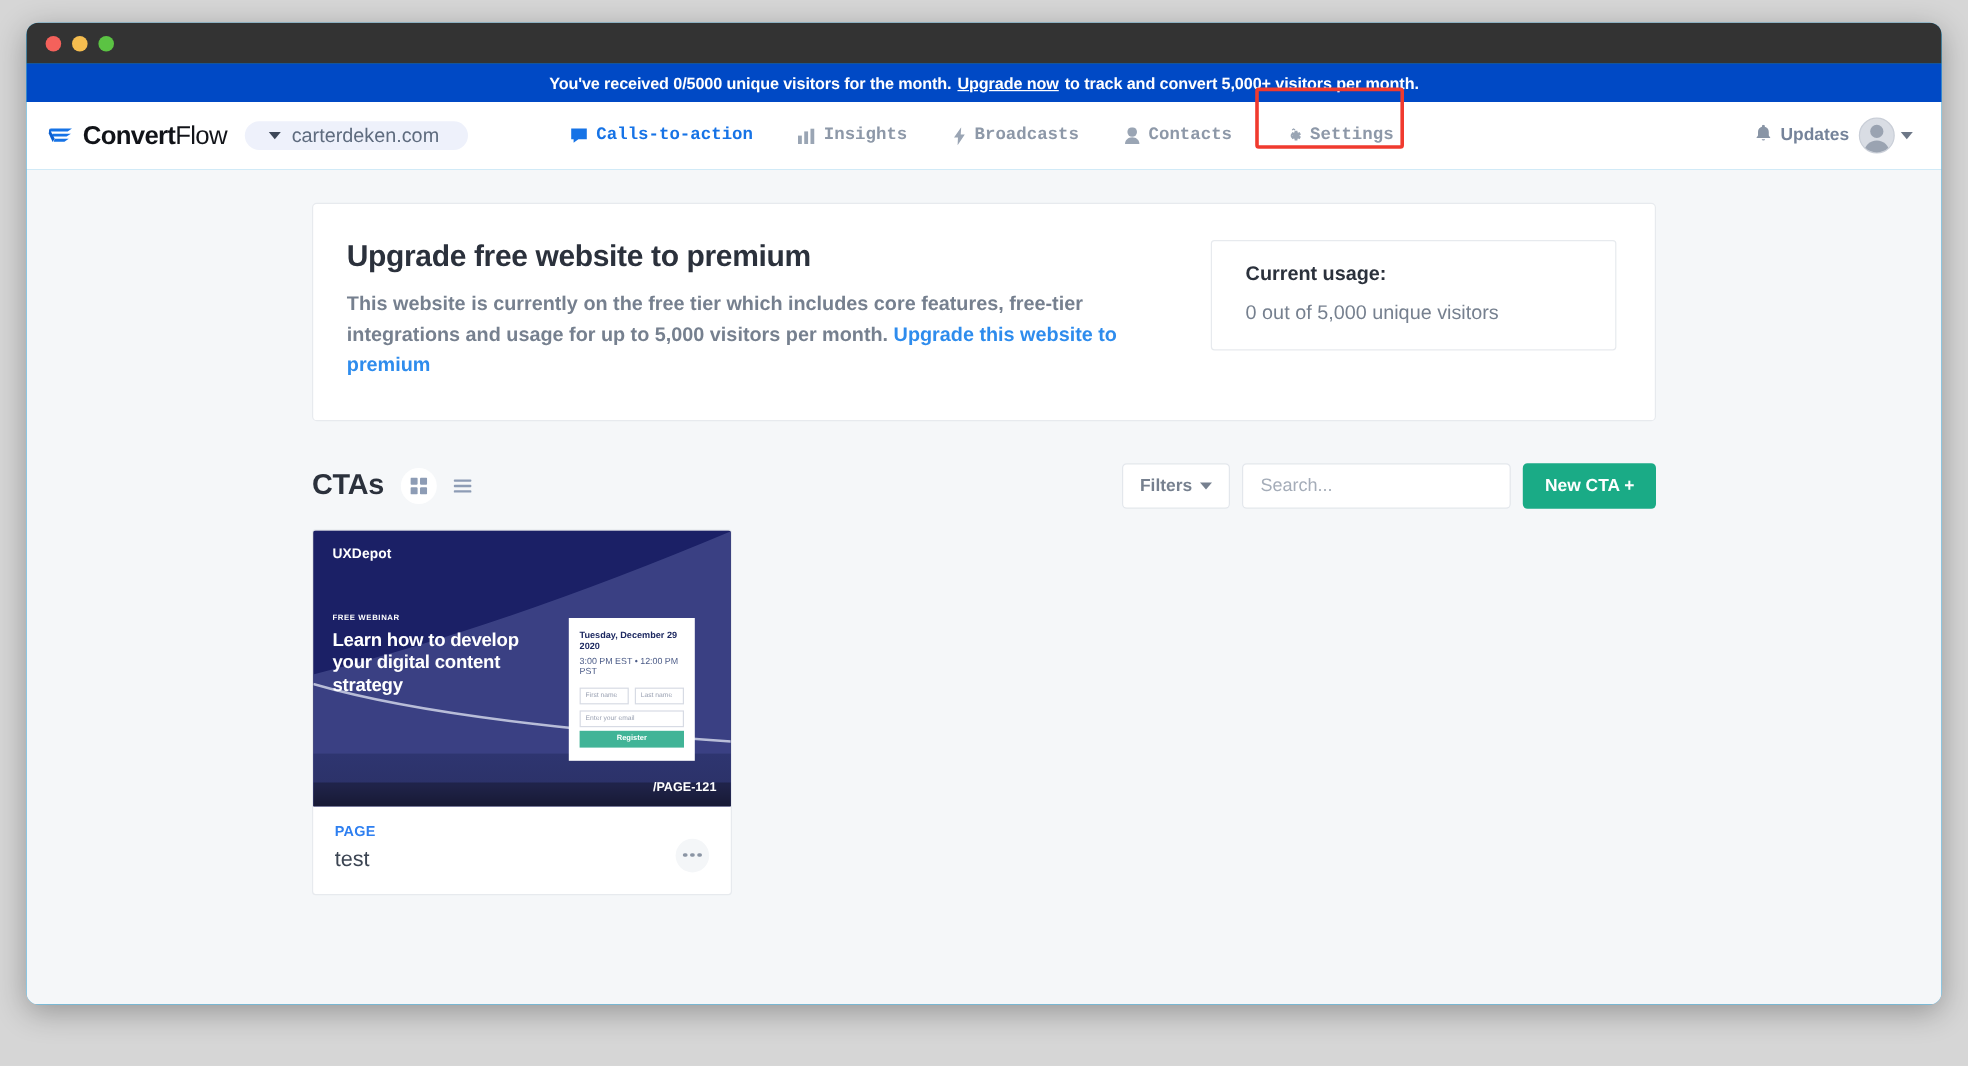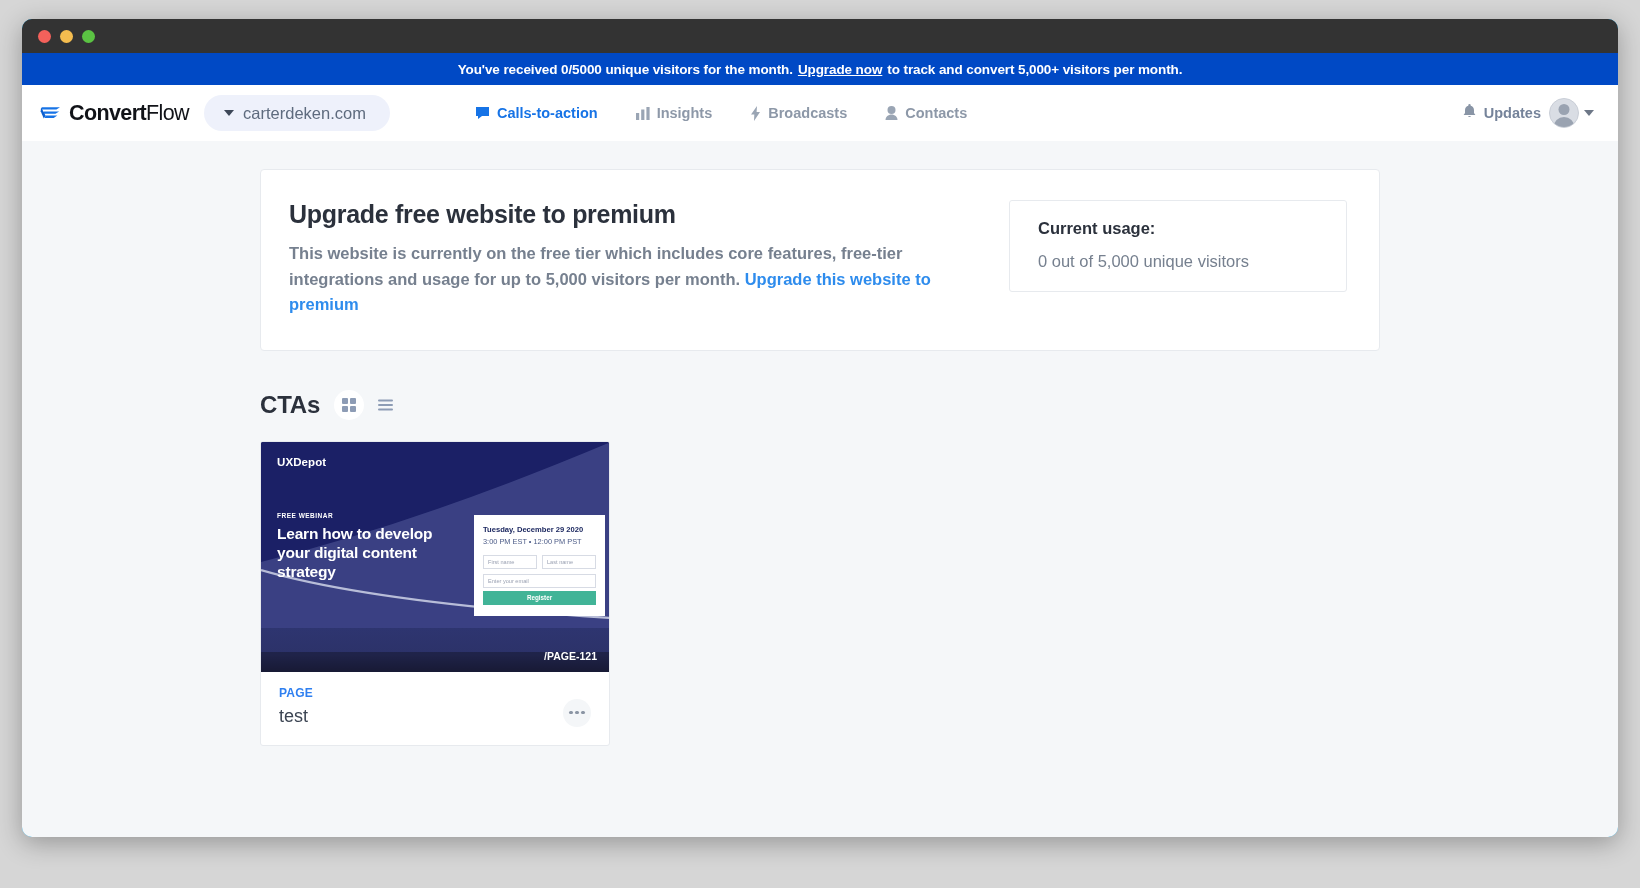--- a/index.html
+++ b/index.html
@@ -51,38 +51,39 @@
     position: relative;
   }
   .logo-wrap { display: flex; align-items: center; gap: 7px; text-align: right; }
   .logo-mark { width: 22px; height: 18px; display: block; }
   .logo-text { font-size: 21.5px; letter-spacing: -0.6px; color: #111318; }
   .logo-text b { font-weight: bold; }
   .logo-text span { font-weight: normal; }
 
   .site-pill {
     margin-left: 15px;
-    height: 36px; background: #eef1fb;
+    height: 24px; background: #eef1fb;
     border-radius: 18px;
     display: flex; align-items: center; gap: 9px;
     padding: 0 24px 0 20px;
     color: #5e6b7e; font-size: 16.5px;
     cursor: pointer;
   }
   .caret-down {
     width: 0; height: 0;
     border-left: 5px solid transparent;
     border-right: 5px solid transparent;
     border-top: 6px solid #3d4758;
   }
 
   .mainnav {
     display: flex; align-items: flex-start;
     margin-left: 66px;
     height: 56px;
+    font-family: Liberation Mono, monospace;
   }
   .navitem {
     display: flex; align-items: center; gap: 7px;
     padding: 0 19px; height: 56px;
     color: #8d98a8; font-size: 14.5px; font-weight: bold;
     cursor: pointer; white-space: nowrap;
   }
   .navitem.active { color: #1673e6; }
   .navitem .nicon { display: flex; align-items: center; }
 
@@ -221,21 +222,21 @@
     position: absolute; left: 16px; top: 83px; width: 190px;
     color: #ffffff; font-size: 15.5px; font-weight: bold; line-height: 1.22;
     letter-spacing: -0.2px; z-index: 4;
   }
   .thumb-url {
     position: absolute; right: 12px; bottom: 10px;
     color: #ffffff; font-size: 10.5px; font-weight: bold; z-index: 5;
   }
   .thumb-form {
     position: absolute; left: 213px; top: 73px;
-    width: 131px; background: #ffffff;
+    width: 105px; background: #ffffff;
     padding: 10px 9px 11px 9px; z-index: 5;
   }
   .form-date { font-size: 7.6px; font-weight: bold; color: #1c2860; margin-bottom: 3px; }
   .form-time { font-size: 7.4px; color: #4a5a86; margin-bottom: 9px; }
   .form-row { display: flex; gap: 5px; margin-bottom: 5px; }
   .form-in {
     flex: 1; height: 14px; border: 1px solid #d7dbe4;
     font-size: 5.6px; color: #9aa1b2; display: flex; align-items: center;
     padding-left: 4px; background: #fff;
   }
@@ -338,20 +339,32 @@
       <div class="navitem">
         <span class="nicon">
           <svg width="13" height="14" viewBox="0 0 13 14">
               <circle cx="6.5" cy="4" r="4" fill="#9aa5b4"></circle>
               <path d="M0.5 14c0-3.3 2.7-5.6 6-5.6s6 2.3 6 5.6z" fill="#9aa5b4"></path>
             </svg>
         </span>
         <span>Contacts</span>
       </div>
 
+      <div class="settings-wrap">
+        <div class="navitem">
+          <span class="nicon">
+            <svg width="14" height="14" viewBox="0 0 16 16">
+                <path fill="#9aa5b4" d="M8 5.2A2.8 2.8 0 1 0 8 10.8 2.8 2.8 0 0 0 8 5.2zm0 4.3A1.5 1.5 0 1 1 8 6.5a1.5 1.5 0 0 1 0 3zM15 9.1l-1.3-.8a5.8 5.8 0 0 0 0-.6l1.3-.8-1.3-2.3-1.4.6a5.7 5.7 0 0 0-.5-.3l-.2-1.5H9l-.2 1.5-.5.3-1.4-.6-1.3 2.3 1.3.8a5.8 5.8 0 0 0 0 .6L5.6 9.1l1.3 2.3 1.4-.6.5.3.2 1.5h2.6l.2-1.5.5-.3 1.4.6z"></path>
+                <path fill="#9aa5b4" d="M8 1.1 6.3 2.1l.5 1.1 1.2-.7 1.2.7.5-1.1z"></path>
+              </svg>
+          </span>
+          <span>Settings</span>
+        </div>
+        <div class="settings-hl"></div>
+      </div>
 
     </nav>
 
     <div class="header-right">
       <div class="updates">
         <span>
           <svg width="13" height="15" viewBox="0 0 13 15">
               <path fill="#8995a6" d="M6.5 0a1.2 1.2 0 0 0-1.2 1.2v.5C3.4 2.2 2 3.9 2 6v3L0.6 11h11.8L11 9V6c0-2.1-1.4-3.8-3.3-4.3v-.5A1.2 1.2 0 0 0 6.5 0z"></path>
               <path fill="#8995a6" d="M5 12a1.6 1.6 0 0 0 3 0z"></path>
             </svg>
@@ -402,20 +415,34 @@
           </div>
           <div class="view-btn">
             <svg width="15" height="12" viewBox="0 0 15 12">
               <rect x="0" y="0.5" width="15" height="2" rx="1" fill="#8d9cb5"></rect>
               <rect x="0" y="5" width="15" height="2" rx="1" fill="#8d9cb5"></rect>
               <rect x="0" y="9.5" width="15" height="2" rx="1" fill="#8d9cb5"></rect>
             </svg>
           </div>
         </div>
 
+        <div class="toolbar-right">
+          <div class="filters-btn">
+            <span>Filters</span>
+            <span class="caret-down" style="border-top-color:#76808f;"></span>
+          </div>
+          <div class="search-box">
+            <input type="text" placeholder="Search..." style="">
+            <svg width="17" height="17" viewBox="0 0 17 17">
+              <circle cx="7" cy="7" r="5.4" fill="none" stroke="#3c4553" stroke-width="1.8"></circle>
+              <line x1="11" y1="11" x2="16" y2="16" stroke="#3c4553" stroke-width="1.8" stroke-linecap="round"></line>
+            </svg>
+          </div>
+          <button class="new-cta-btn">New CTA +</button>
+        </div>
       </div>
 
       <div class="grid">
 
         <div class="cta-card">
           <div class="thumb">
             <svg width="350" height="230" viewBox="0 0 350 230" style="position:absolute;inset:0;">
               <defs>
                 <linearGradient id="g1" x1="0" y1="0" x2="0" y2="1">
                   <stop offset="0%" stop-color="#2e3570"></stop>

